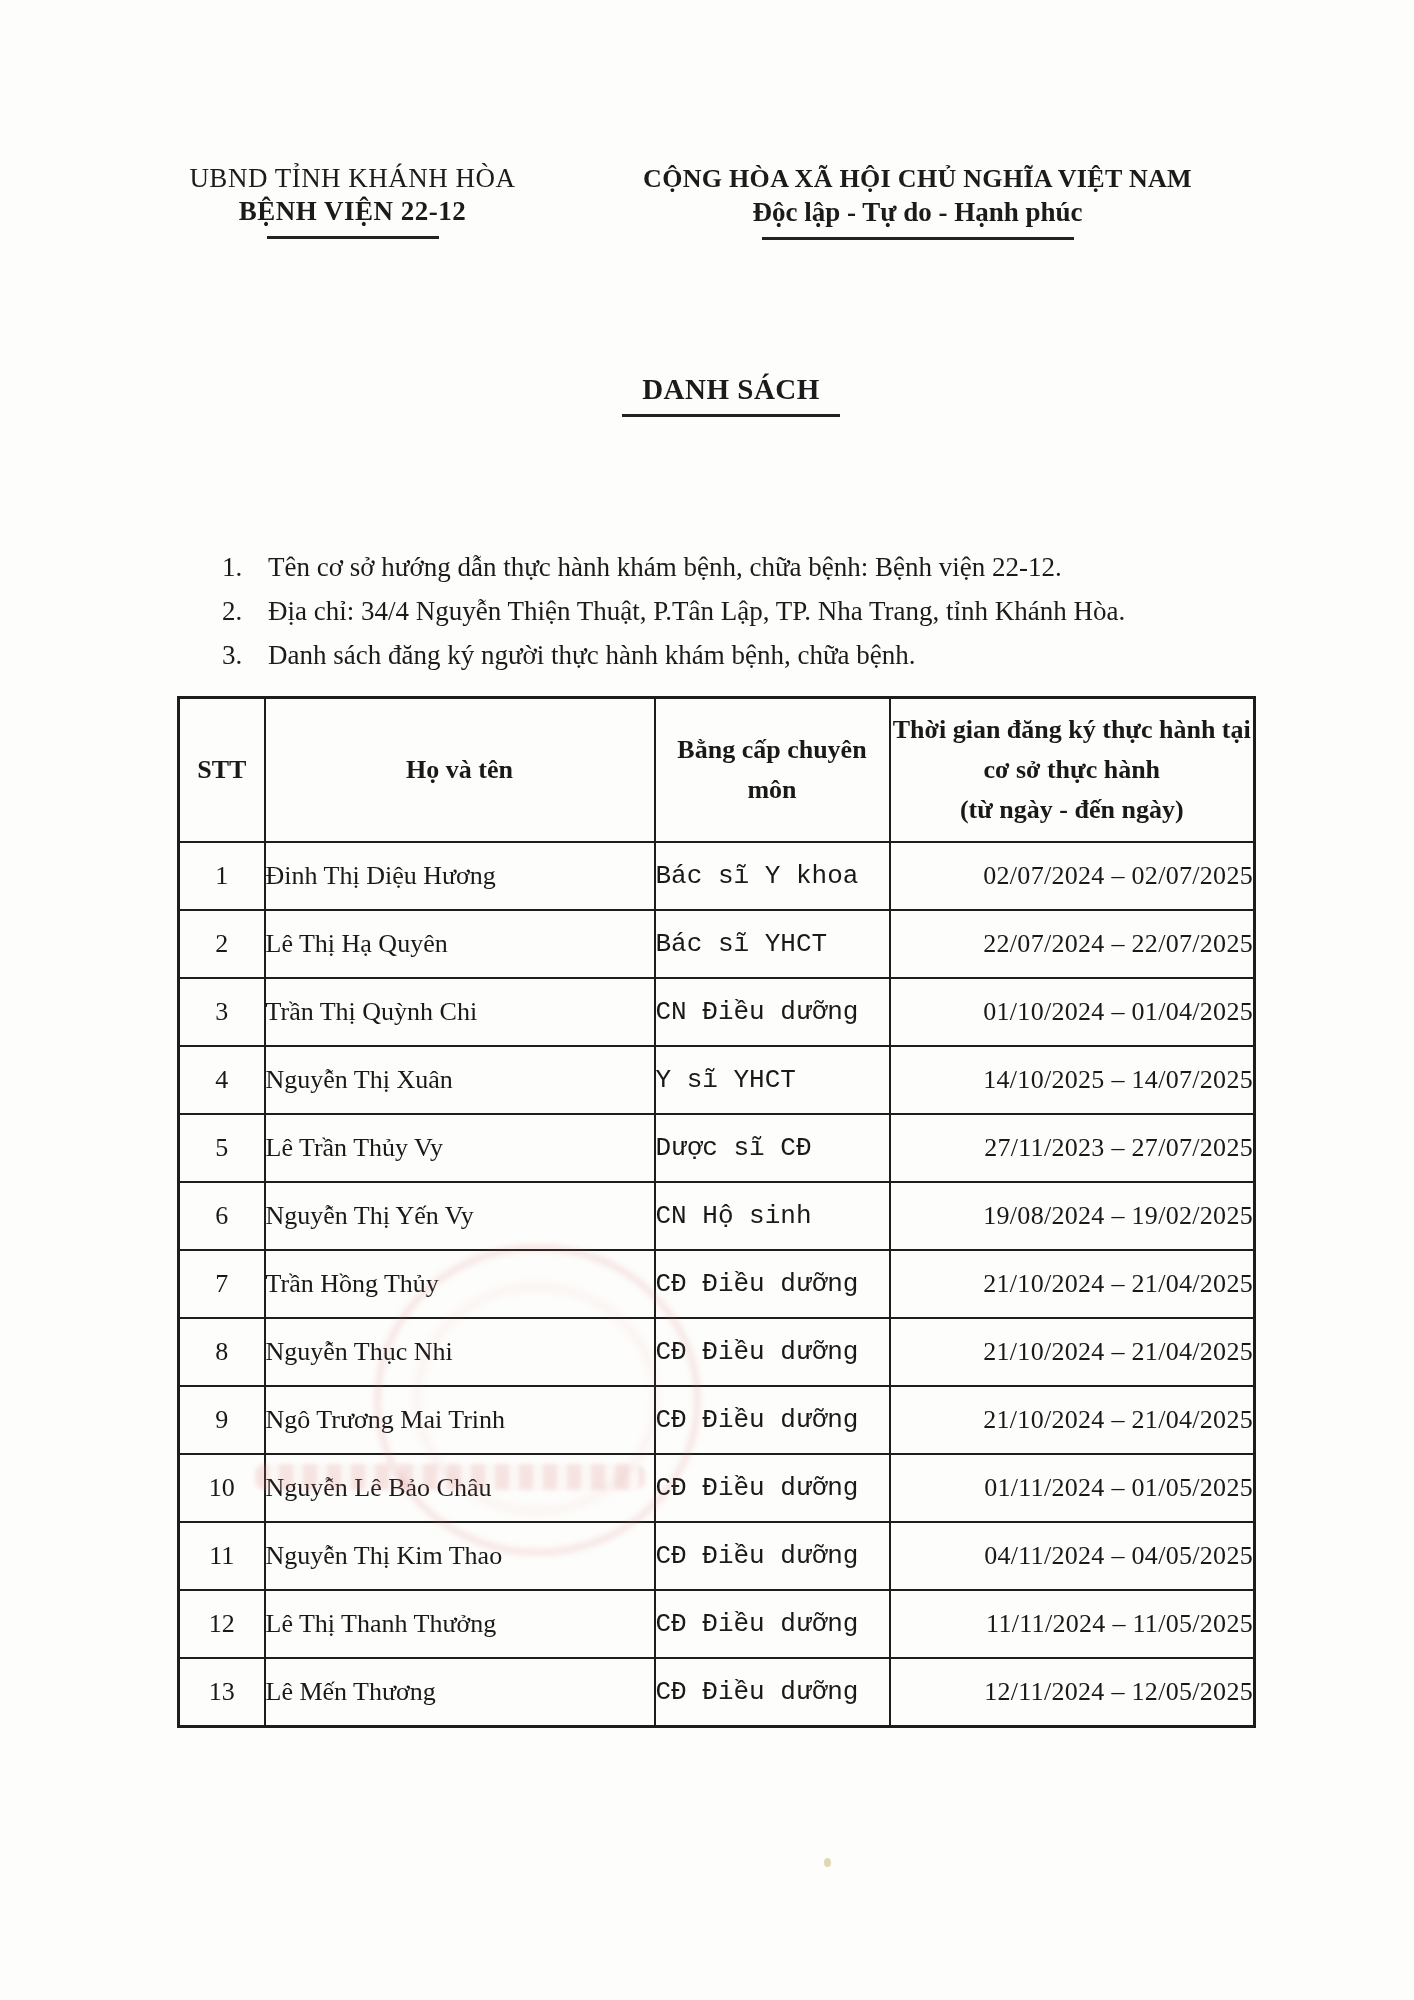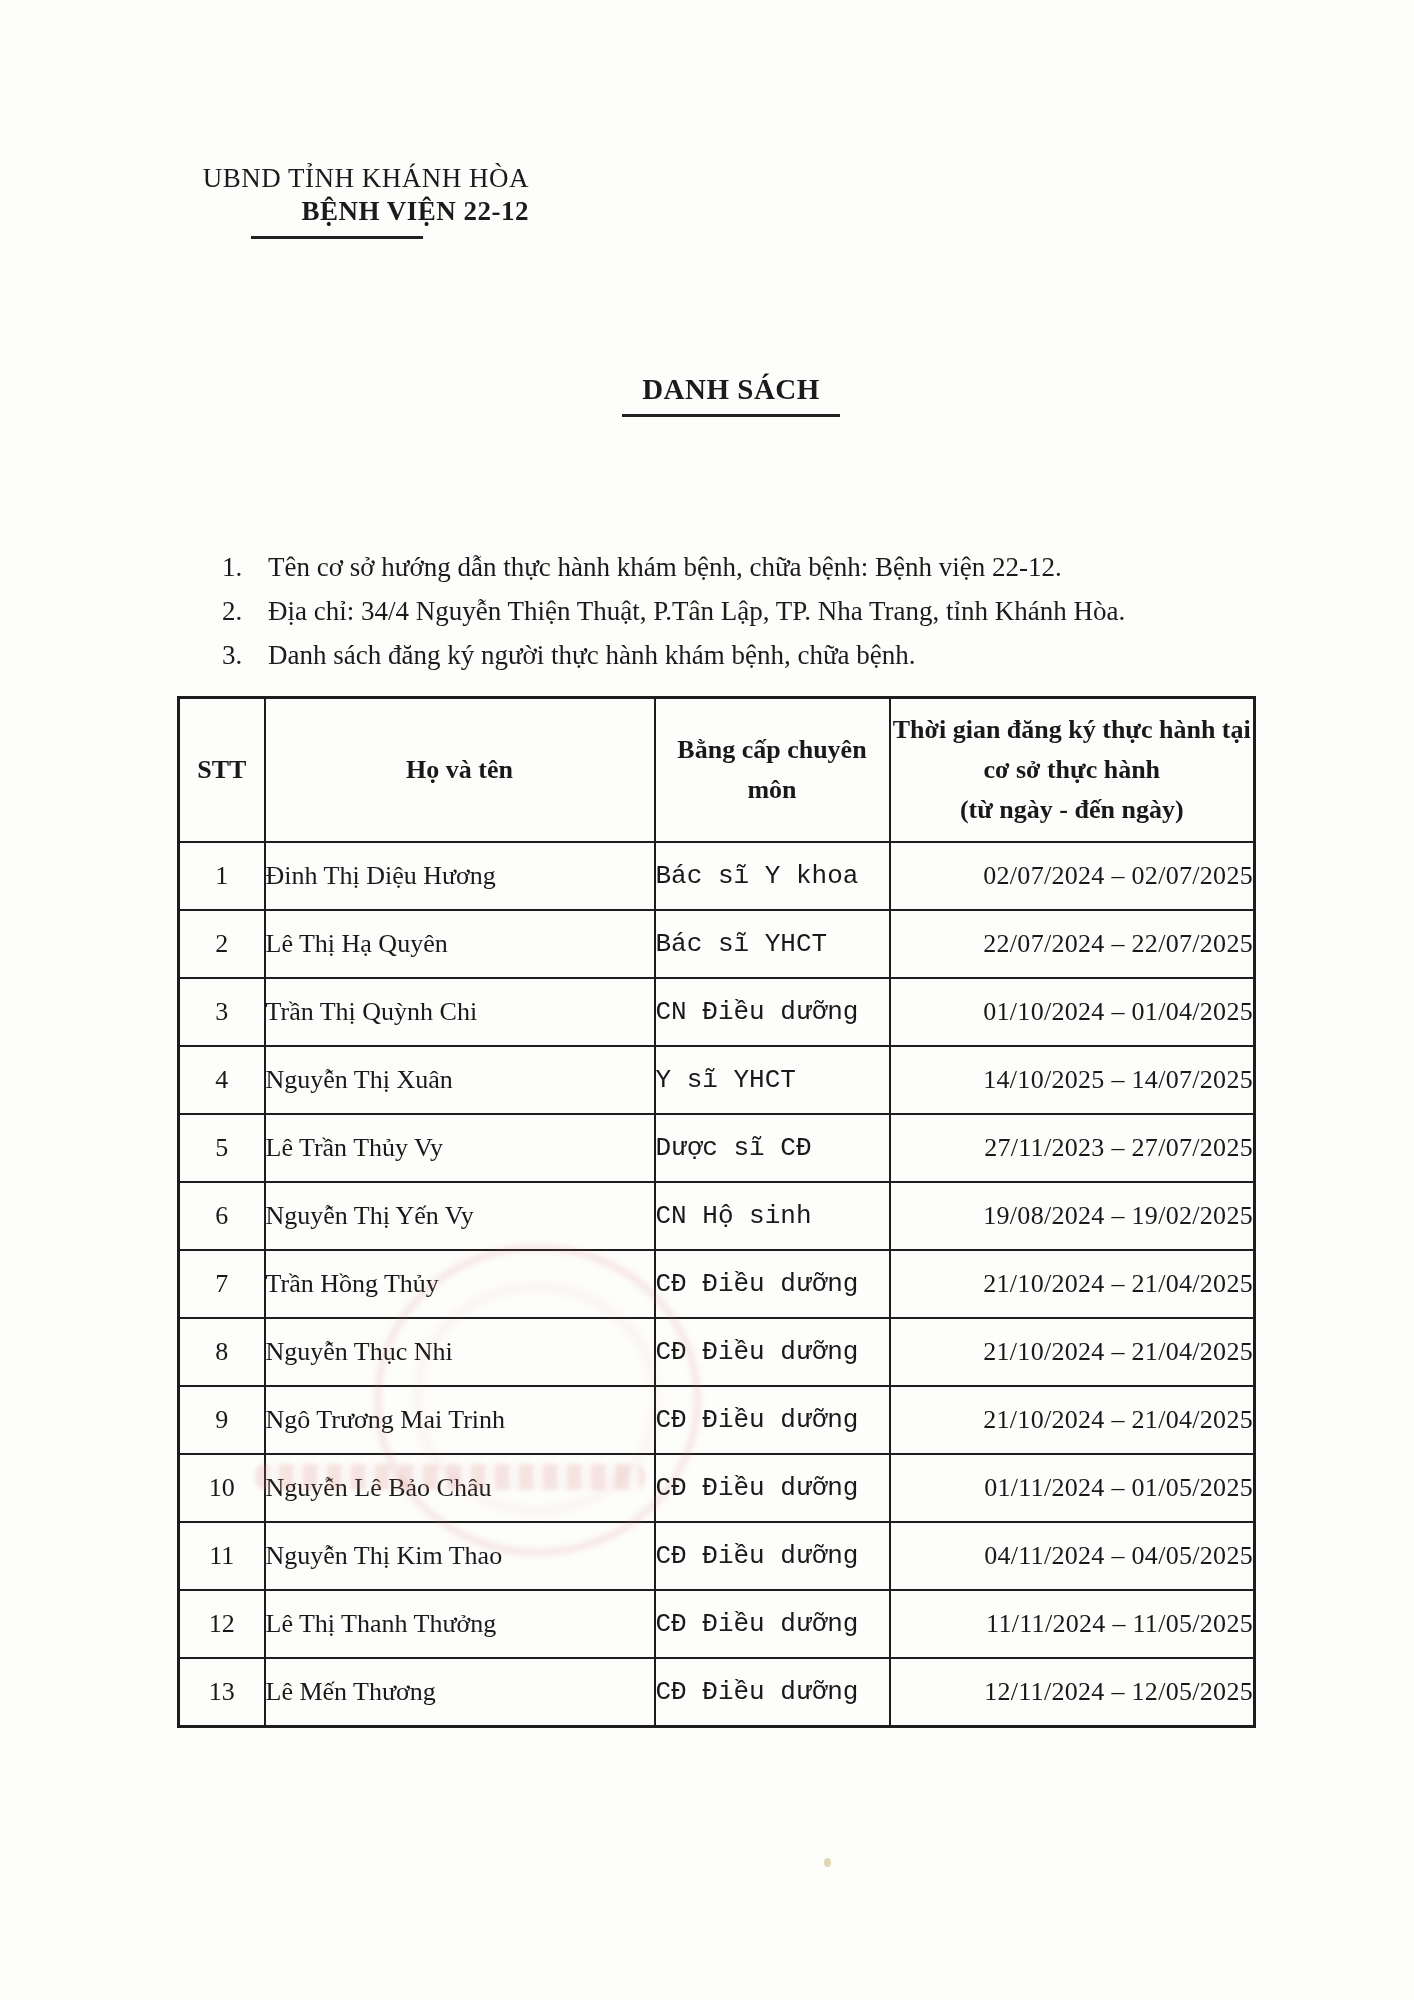--- a/index.html
+++ b/index.html
@@ -8,22 +8,22 @@
     width: 1414px;
     height: 2000px;
     background: #fdfdfb;
     font-family: "Liberation Serif", "DejaVu Serif", serif;
     color: #1b1b1b;
     overflow: hidden;
   }
 
   
   .issuer-block {
-    position: absolute; left: 144px; top: 162px; width: 385px;
-    text-align: right;
+    position: absolute; left: 160px; top: 162px; width: 385px;
+    text-align: center;
   }
   .issuer-line1 { font-size: 27px; line-height: 33px; letter-spacing: 0.5px; }
   .issuer-line2 { font-size: 27px; line-height: 33px; font-weight: bold; letter-spacing: 0.5px; }
   .issuer-underline { width: 172px; height: 3px; background: #222; margin: 8px auto 0; }
 
   .national-block {
     position: absolute; left: 625px; top: 162px; width: 585px;
     text-align: center;
   }
   .national-line1 { font-size: 26px; line-height: 33px; font-weight: bold; letter-spacing: 0.3px; }
@@ -105,20 +105,25 @@
 <body>
 
 <div class="page">
 
   <div class="issuer-block">
     <div class="issuer-line1">UBND TỈNH KHÁNH HÒA</div>
     <div class="issuer-line2">BỆNH VIỆN 22-12</div>
     <div class="issuer-underline"></div>
   </div>
 
+  <div class="national-block">
+    <div class="national-line1">CỘNG HÒA XÃ HỘI CHỦ NGHĨA VIỆT NAM</div>
+    <div class="national-line2">Độc lập - Tự do  - Hạnh phúc</div>
+    <div class="national-underline"></div>
+  </div>
 
   <div class="title-block">
     <div class="doc-title">DANH SÁCH</div>
     <div class="title-underline"></div>
   </div>
 
   <div class="intro-list">
     <div class="intro-item">
       <span class="intro-num">1.</span>
       <span class="intro-text">Tên cơ sở hướng dẫn thực hành khám bệnh, chữa bệnh: Bệnh viện 22-12.</span>

